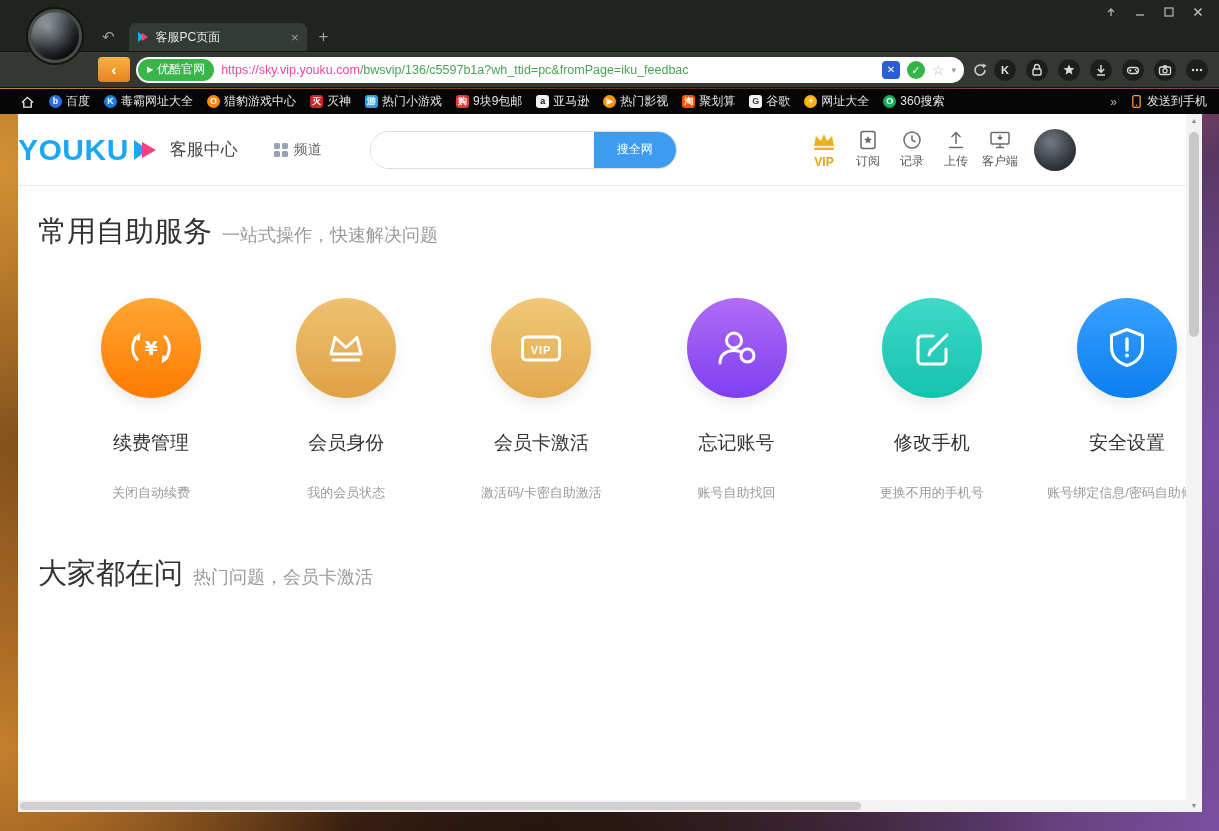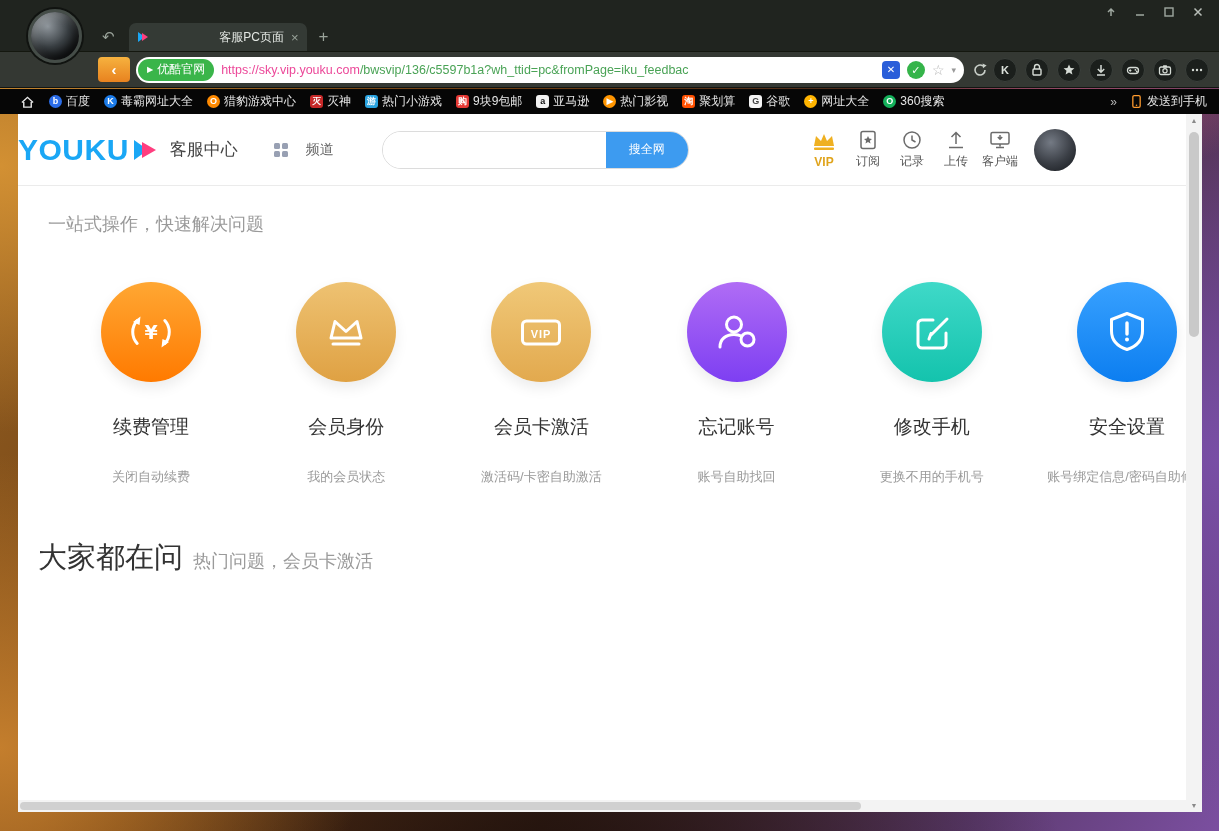--- a/index.html
+++ b/index.html
@@ -12,21 +12,21 @@
       radial-gradient(520px 420px at 0% 90%, rgba(200,129,46,.95), transparent 70%),
       radial-gradient(700px 500px at 45% 110%, rgba(26,14,8,.9), transparent 75%),
       linear-gradient(120deg,#9a6524 0%,#6b3c12 35%,#41251e 60%,#5c3a6e 85%,#7b4fa0 100%);
   }
   
   .titlebar { position:absolute; left:0; top:0; width:100%; height:52px; background:#20241f; border-bottom:1px solid #14170f; }
   .win-controls { position:absolute; right:14px; top:6px; display:flex; gap:15px; }
   .win-controls .wc { width:14px; height:12px; display:flex; align-items:center; justify-content:center; cursor:pointer; }
   .tabstrip { position:absolute; left:0; bottom:0; height:30px; width:100%; display:flex; align-items:flex-end; padding-left:102px; }
   .restore-ic { color:#9aa39a; font-size:15px; margin:0 14px 5px 0; cursor:pointer; }
-  .tab { width:178px; height:28px; background:#343a35; border-radius:7px 7px 0 0; display:flex; align-items:center; padding:0 8px; gap:7px; color:#e4e8e4; font-size:12px; cursor:pointer;text-align:right; }
+  .tab { width:178px; height:28px; background:#343a35; border-radius:7px 7px 0 0; display:flex; align-items:center; padding:0 8px; gap:7px; color:#e4e8e4; font-size:12px; cursor:pointer; }
   .tab .tab-title { flex:1; white-space:nowrap; overflow:hidden; }
   .tab-close { color:#9aa39a; font-size:13px; cursor:pointer; }
   .newtab { color:#9aa39a; font-size:17px; margin:0 0 4px 12px; cursor:pointer; }
   .logo-circle { position:absolute; left:28px; top:9px; width:54px; height:54px; border-radius:50%; z-index:9; cursor:pointer;
     background: radial-gradient(circle at 35% 30%, #8d949a 0%, #3a4044 45%, #17191a 80%);
     border:3px solid #454d48; box-shadow:0 0 0 2px #101310, inset -4px -6px 10px rgba(0,0,0,.6), inset 4px 5px 8px rgba(255,255,255,.25); }
   .toolbar { position:absolute; left:0; top:52px; width:100%; height:36px; background:#343833; border-bottom:1px solid #121512; display:flex; align-items:center; padding-left:98px; }
   .back-btn { width:32px; height:25px; border:none; border-radius:4px; background:linear-gradient(180deg,#f6b23f,#e8821f); color:#fff; font-size:15px; font-weight:bold; line-height:23px; cursor:pointer; }
   .urlbar { margin-left:6px; width:828px; height:26px; background:#fff; border-radius:13px; display:flex; align-items:center; padding:0 8px 0 2px; gap:7px; cursor:text; }
   .site-badge { height:22px; background:#3ab54a; border-radius:11px; color:#fff; font-size:12px; display:flex; align-items:center; gap:4px; padding:0 9px; cursor:pointer; white-space:nowrap; }
@@ -49,21 +49,21 @@
   .overflow-ic { color:#b9b9b9; margin:0 14px; cursor:pointer; }
   .send-phone { display:flex; align-items:center; gap:5px; cursor:pointer; white-space:nowrap; }
   
   .viewport { position:absolute; left:0; top:114px; width:100%; height:698px; }
   .content { position:absolute; left:18px; top:0; width:1168px; height:686px; background:#fff; overflow:hidden; }
   .page-header { position:relative; height:72px; display:flex; align-items:center; border-bottom:1px solid #ebebeb; }
   .logo { display:flex; align-items:center; cursor:pointer; }
   .logo-text { font-size:30px; font-weight:800; color:#1aa7f5; letter-spacing:.5px; }
   .logo-arrow { margin-left:3px; }
   .svc-label { margin-left:12px; font-size:17px; color:#444; }
-  .channel { margin-left:36px; display:flex; align-items:center; gap:18px; color:#666; font-size:14px; cursor:pointer; }
+  .channel { margin-left:36px; display:flex; align-items:center; gap:6px; color:#666; font-size:14px; cursor:pointer; }
   .search { margin-left:48px; display:flex; height:38px; border:1px solid #dcdcdc; border-radius:19px; overflow:hidden; }
   .search input { width:223px; height:36px; border:none; outline:none; padding:0 14px; font-size:14px; }
   .search button { width:82px; border:none; background:#3d9bf0; color:#fff; font-size:12px; cursor:pointer; }
   .hdr-nav { position:absolute; right:110px; top:0; height:72px; display:flex; align-items:center; gap:4px; }
   .nav-item { width:40px; display:flex; flex-direction:column; align-items:center; gap:3px; cursor:pointer; color:#565656; font-size:12px; }
   .nav-item.vip { color:#e0a41c; font-weight:bold; }
   .avatar { width:42px; height:42px; border-radius:50%; margin-left:10px; cursor:pointer;
     background: radial-gradient(circle at 40% 32%, #747a84 0%, #3a3e45 55%, #1d2025 90%); }
   .main { position:relative; }
   .sec-head { margin:26px 0 0 20px; display:flex; align-items:baseline; }
@@ -313,20 +313,21 @@
               <path d="M11 5 v4 M8.8 7 L11 9.2 L13.2 7 M11 14 v2.5 M7 17.5 h8" stroke="#6b6b6b" stroke-width="1.5" fill="none"></path>
             </svg>
             <span>客户端</span>
           </div>
           <div class="avatar"></div>
         </div>
       </div>
 
       <div class="main">
         <div class="sec-head">
+          <span class="sec-title">常用自助服务</span>
           <span class="sec-sub">一站式操作，快速解决问题</span>
         </div>
 
         <div class="grid">
           <div class="svc-item">
             <div class="circle" style="background: linear-gradient(rgb(255, 167, 51) 0%, rgb(255, 122, 0) 100%);">
               <svg width="48" height="48" viewBox="0 0 48 48">
                 <path d="M37.8 12.5 A17 17 0 0 1 37.8 35.5" stroke="#fff" stroke-width="3" fill="none" stroke-linecap="round"></path>
                 <path d="M10.2 35.5 A17 17 0 0 1 10.2 12.5" stroke="#fff" stroke-width="3" fill="none" stroke-linecap="round"></path>
                 <polygon points="6,14 13.5,8.5 12.5,17" fill="#fff"></polygon>

